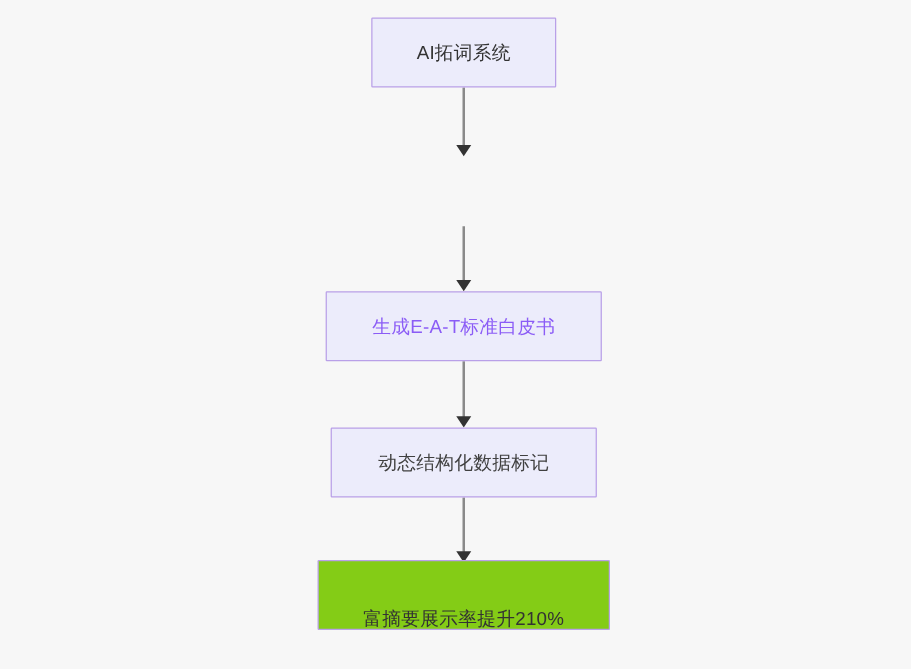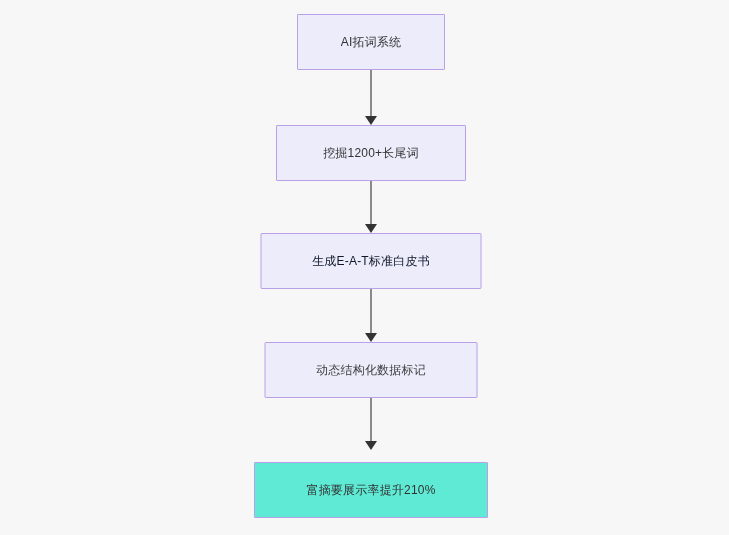--- a/index.html
+++ b/index.html
@@ -26,21 +26,21 @@
     height: 56px;
     background: #ececfb;
     border: 1.6px solid #b9a0e8;
     border-radius: 1px;
     display: flex;
     align-items: center;
     justify-content: center;
     transform: translateX(-50%);
   }
   .flow-node-label {
-    font-size: 12px;
+    font-size: 15px;
     line-height: 1;
     color: #333333;
     letter-spacing: 0.2px;
     white-space: nowrap;
     text-align: center;
   }
   .flow-edge {
     position: absolute;
     transform: translateX(-50%);
     width: 14px;
@@ -87,29 +87,26 @@
 
   <div class="flow-edge" style="left: 371px; top: 398px; height: 52px;">
     <div class="flow-edge-line" style="height: 44px; background: rgb(138, 138, 138);"></div>
     <div class="flow-edge-arrow" style="border-top-color: rgb(51, 51, 51);"></div>
   </div>
 
   <div class="flow-node" style="left: 371px; top: 14px; width: 148px; background: rgb(236, 236, 251); border-color: rgb(185, 160, 232);">
     <span class="flow-node-label" style="color: rgb(51, 51, 51);">AI拓词系统</span>
   </div>
 
-  <div class="flow-node" style="left: 371px; top: 125px; width: 190px; background: rgb(236, 236, 251); border-color: rgb(185, 160, 232);">
-    <span class="flow-node-label" style="color: rgb(51, 51, 51);">挖掘1200+长尾词</span>
-  </div>
 
   <div class="flow-node" style="left: 371px; top: 233px; width: 221px; background: rgb(236, 236, 251); border-color: rgb(185, 160, 232);">
-    <span class="flow-node-label" style="color: #0f172a; text-align: right;">生成E-A-T标准白皮书</span>
+    <span class="flow-node-label" style="color: #8b5cf6; text-align: right;">生成E-A-T标准白皮书</span>
   </div>
 
   <div class="flow-node" style="left: 371px; top: 342px; width: 213px; background: rgb(236, 236, 251); border-color: rgb(185, 160, 232);">
     <span class="flow-node-label" style="color: #404040;">动态结构化数据标记</span>
   </div>
 
-  <div class="flow-node" style="left: 371px; top: 462px; width: 234px; background: #5eead4; border-color: rgb(185, 160, 232);">
+  <div class="flow-node" style="left: 371px; top: 448px; width: 234px; background: #84cc16; border-color: rgb(185, 160, 232); align-items: flex-end;">
     <span class="flow-node-label" style="color: rgb(51, 51, 51);">富摘要展示率提升210%</span>
   </div>
 
 </div>
 
 </body></html>

